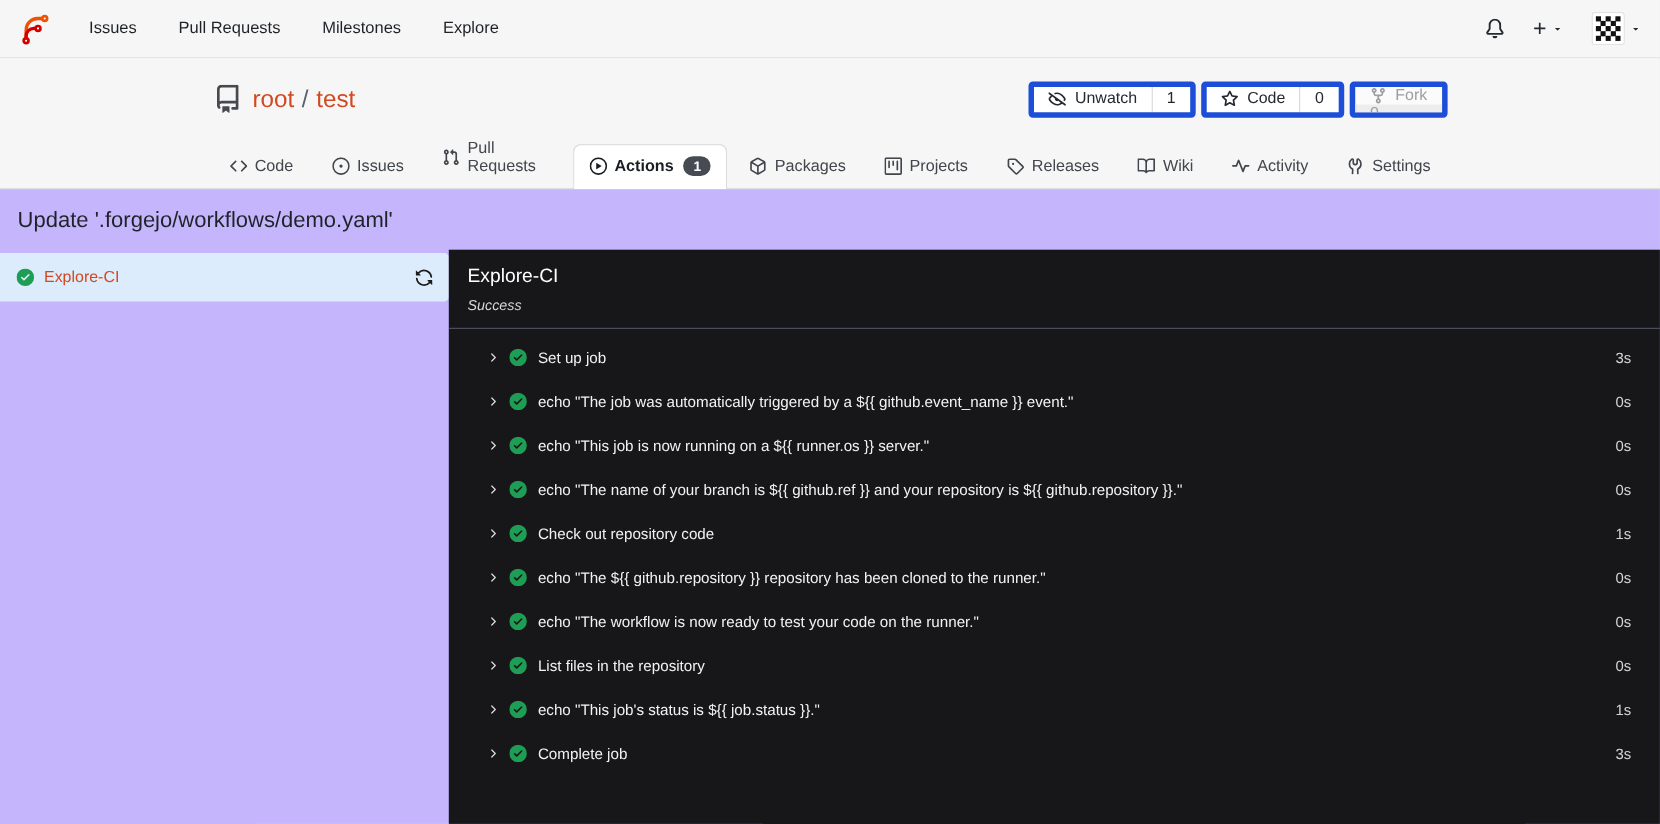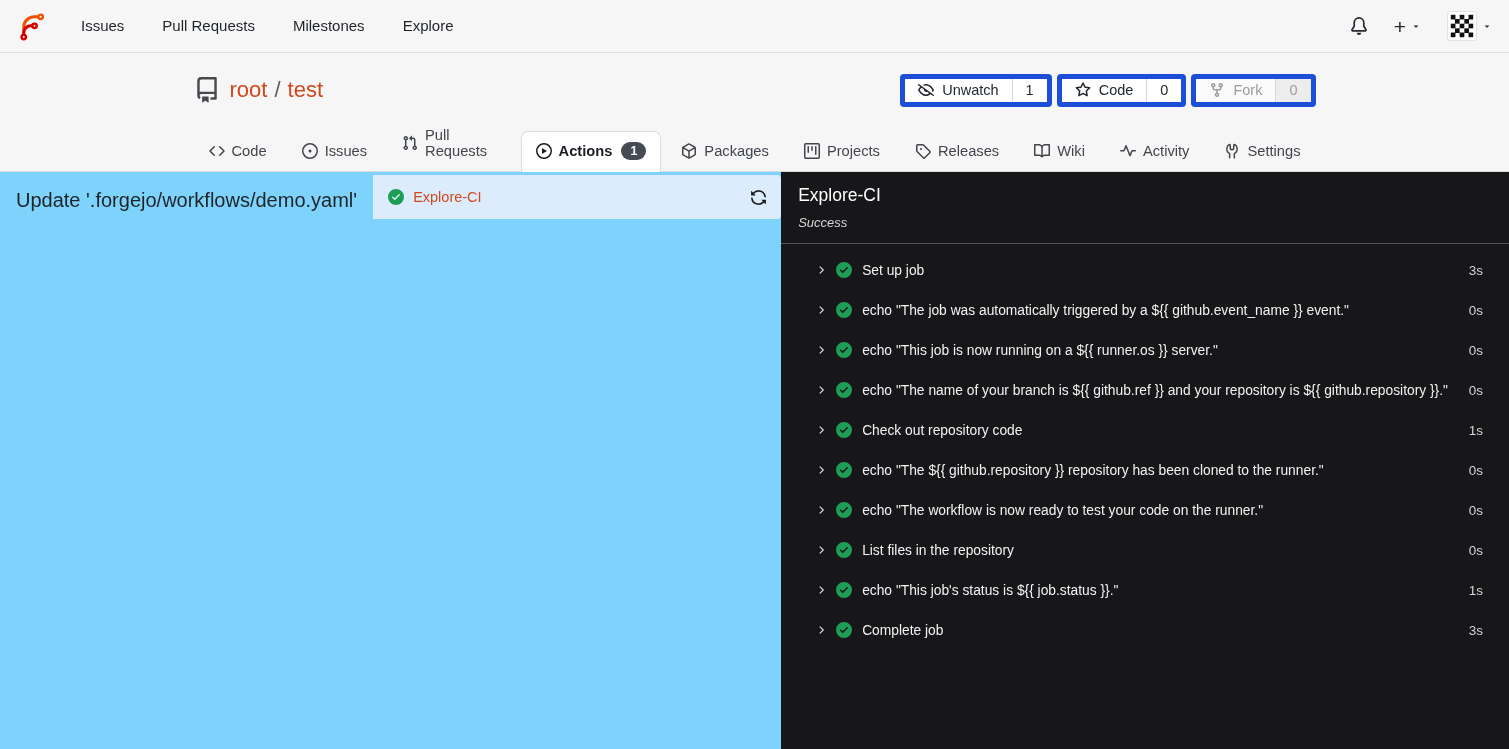--- a/index.html
+++ b/index.html
@@ -38,21 +38,21 @@
   .repo-name a { color:var(--orange); text-decoration:none; cursor:pointer; }
   .repo-sep { color:#56606b; }
   .repo-actions { margin-left:auto; display:flex; gap:5px; }
   .btn-group {
     display:flex; border:5px solid #1d4ed8; border-radius:4px; overflow:hidden;
     background:#fff; height:33px; font-size:14.5px; color:#24292f; cursor:pointer;
   }
   .btn-main { display:flex; align-items:center; gap:8px; padding:0 13px; }
   .btn-count { display:flex; align-items:center; padding:0 13px; border-left:1px solid #d7d7d9; }
   .btn-ico { width:16px; height:16px; fill:currentColor; }
-  .btn-group.disabled { color:#9b9da1; background:#fbfbfb; cursor:default; }
+  .btn-group.disabled { color:#9b9da1; background:#fbfbfb; cursor:default;flex-direction:column; }
   .btn-group.disabled .btn-count { background:#ededee; color:#9b9da1; }
 
   
   .tabs { display:flex; align-items:flex-end; margin-top:8px; }
   .tab {
     display:flex; align-items:center; gap:7px; font-size:14.7px; color:#41454c;
     padding:10px 14px 12px; cursor:pointer; text-decoration:none; border:1px solid transparent;
     border-bottom:none; margin-right:5px;
   }
   .tab-ico { width:16px; height:16px; fill:currentColor; flex:0 0 auto; }
@@ -60,21 +60,21 @@
     background:#fff; border-color:#dcdcdc; border-radius:7px 7px 0 0;
     margin-bottom:-1px; font-weight:700; color:#1b1f24;
   }
   .tab-badge {
     background:var(--badge-bg); color:#fff; font-size:12.5px; font-weight:600;
     border-radius:9px; padding:2px 9px; margin-left:2px;
   }
   .tab-settings { margin-left:auto; margin-right:0; }
 
   
-  main { flex:1; display:flex; flex-direction:row; min-height:0; background:#7dd3fc; }
+  main { flex:1; display:flex; flex-direction:column; min-height:0; background:#c4b5fd; }
   .page-title { font-size:20px; font-weight:400; color:#1f2328; padding:17px 16px 15px; }
   .run-layout { flex:1; display:flex; min-height:0; }
   .run-sidebar { width:408px; flex:0 0 auto; }
   .job-item {
     margin-top:3px; height:44px; background:var(--sel-bg);
     display:flex; align-items:center; padding:0 14px 0 15px; cursor:pointer;
     border-radius:0 4px 4px 0;
   }
   .job-item-label { color:var(--orange); font-size:14.5px; margin-left:9px; }
   .sync-btn { margin-left:auto; display:flex; align-items:center; color:#1c1c1c; cursor:pointer; }

